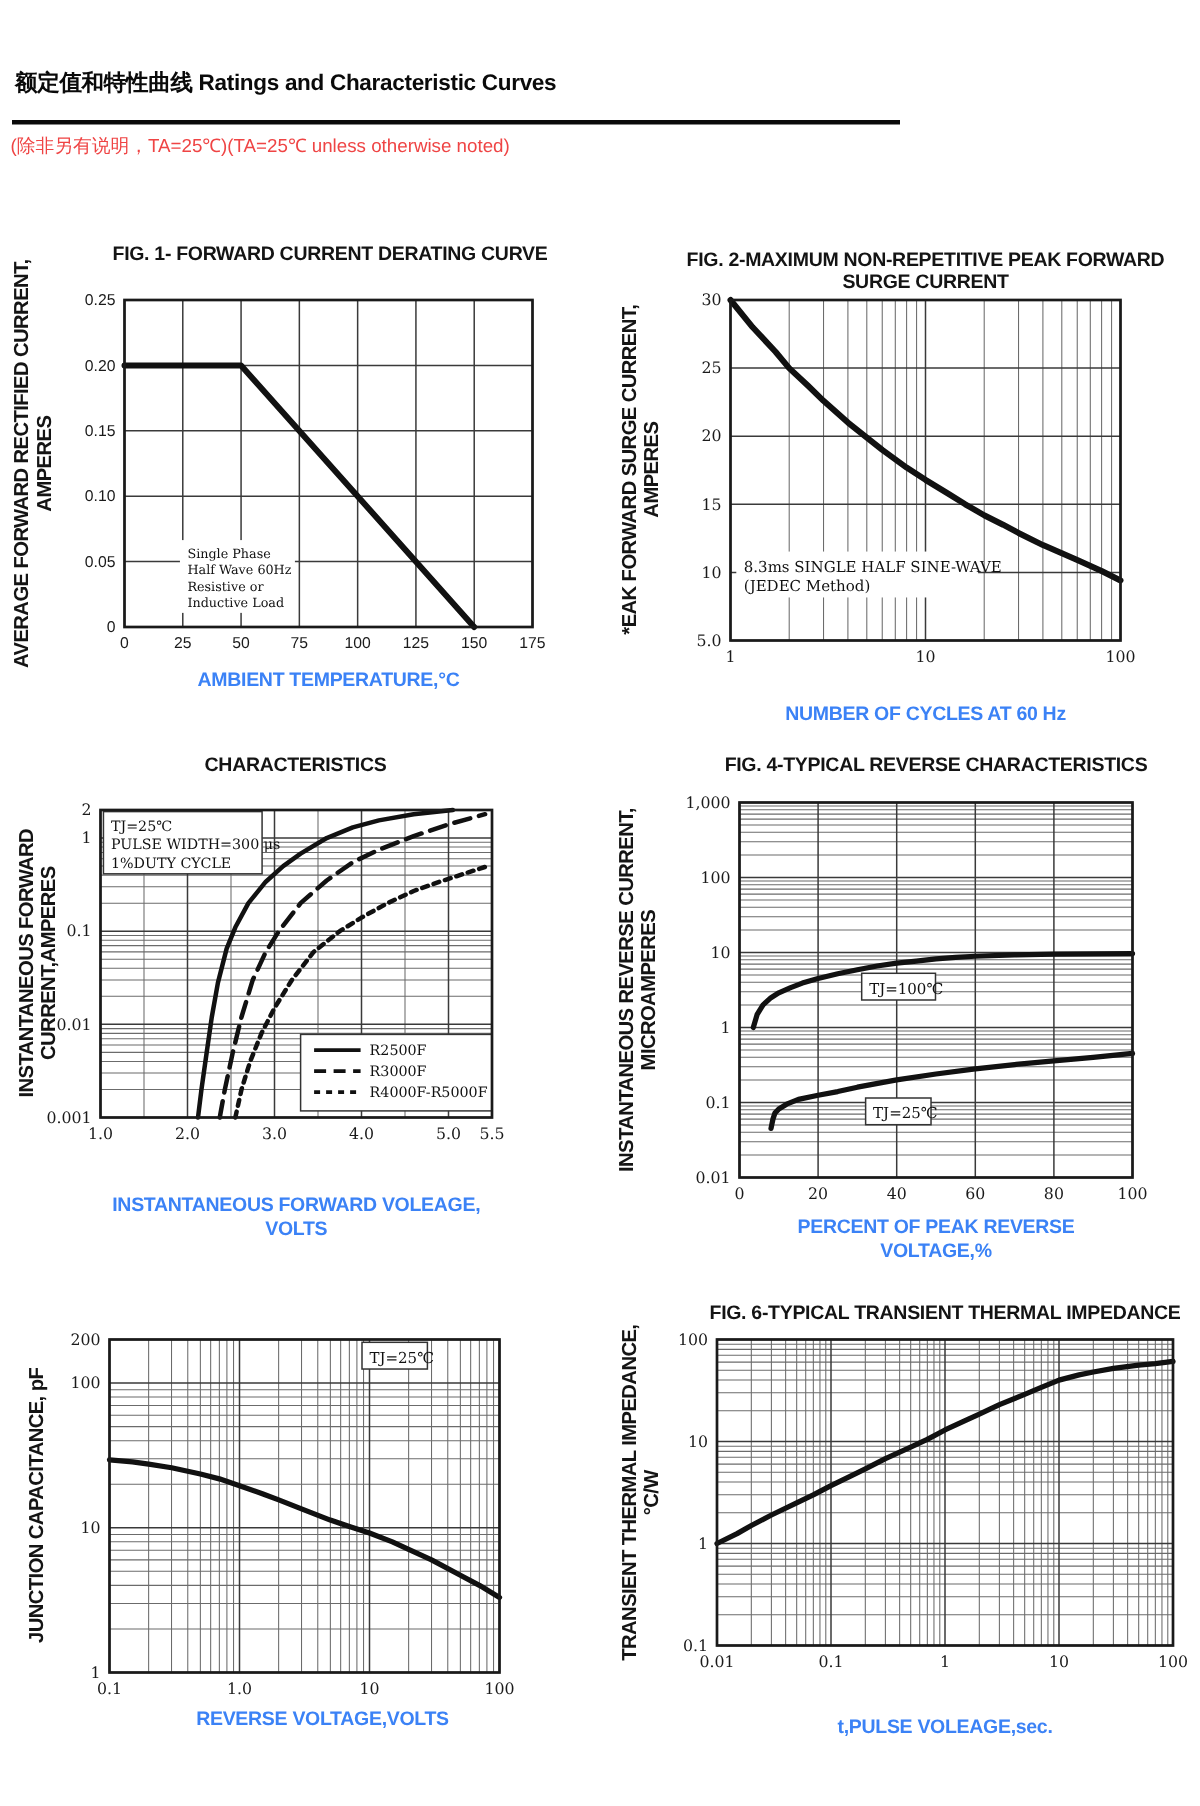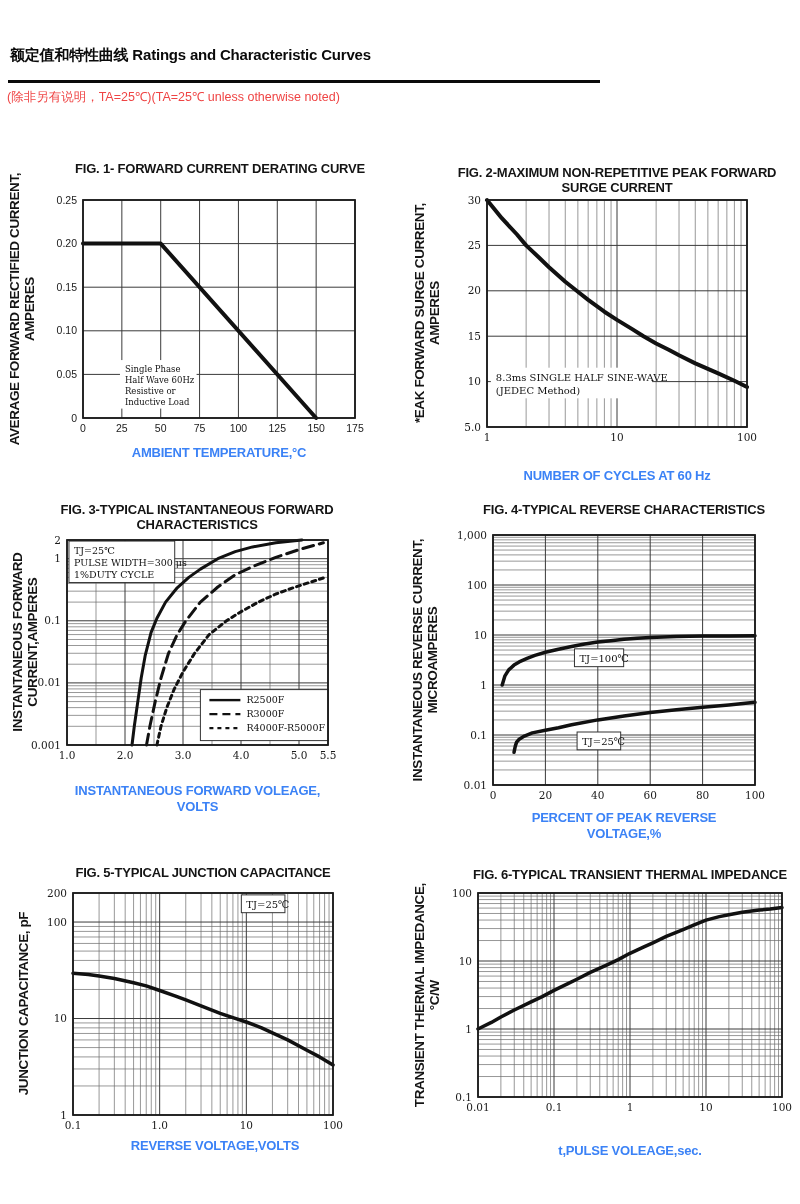--- a/index.html
+++ b/index.html
@@ -125,21 +125,20 @@
       <rect x="87" y="60" width="260" height="227" fill="none" stroke="#1a1a1a" stroke-width="1.8"></rect>
     </svg>
   <div class="xtitle" style="left:87px;width:260px;top:308px;margin-top:20px;">
     <div>NUMBER OF CYCLES AT 60 Hz</div>
     <div></div>
   </div>
 </div>
 
 <div class="figure" style="left:0;top:495px;width:400px;height:350px;">
   <div class="fig-title" style="left:27px;width:340px;top:8px;">
-    <div>FIG. 3-TYPICAL INSTANTANEOUS FORWARD</div>
     <div>CHARACTERISTICS</div>
   </div>
   <div class="ytitle" style="width:240px;left:-95px;top:132px;">
     <div>INSTANTANEOUS FORWARD</div>
     <div>CURRENT,AMPERES</div>
   </div>
   <svg width="400" height="350">
       <rect x="67" y="45" width="261" height="205" fill="#ffffff"></rect>
       <line x1="96" x2="96" y1="45" y2="250" stroke="#6b6b6b" stroke-width="0.7"></line>
       <line x1="154" x2="154" y1="45" y2="250" stroke="#6b6b6b" stroke-width="0.7"></line>
@@ -200,21 +199,21 @@
       <text x="73.96000000000001" y="83.35896597386468" style="font:9.5px &quot;DejaVu Serif&quot;,serif;fill:#111">1%DUTY CYCLE</text>
       <rect x="200.39999999999998" y="194.59929361691138" width="127.63" height="51" fill="#fff" stroke="#333" stroke-width="1"></rect>
       <line x1="209.39999999999998" x2="240.39999999999998" y1="205.09929361691138" y2="205.09929361691138" stroke="#111" stroke-width="2.4"></line>
       <text x="246.39999999999998" y="208.29929361691137" style="font:9.5px &quot;DejaVu Serif&quot;,serif;fill:#111">R2500F</text>
       <line x1="209.39999999999998" x2="240.39999999999998" y1="219.09929361691138" y2="219.09929361691138" stroke="#111" stroke-width="2.4" stroke-dasharray="8,5"></line>
       <text x="246.39999999999998" y="222.29929361691137" style="font:9.5px &quot;DejaVu Serif&quot;,serif;fill:#111">R3000F</text>
       <line x1="209.39999999999998" x2="240.39999999999998" y1="233.09929361691138" y2="233.09929361691138" stroke="#111" stroke-width="2.4" stroke-dasharray="4,4"></line>
       <text x="246.39999999999998" y="236.29929361691137" style="font:9.5px &quot;DejaVu Serif&quot;,serif;fill:#111">R4000F-R5000F</text>
       <rect x="67" y="45" width="261" height="205" fill="none" stroke="#1a1a1a" stroke-width="1.8"></rect>
     </svg>
-  <div class="xtitle" style="left:67px;width:261px;top:288px;">
+  <div class="xtitle" style="left:67px;width:261px;top:300px;">
     <div>INSTANTANEOUS FORWARD VOLEAGE,</div>
     <div>VOLTS</div>
   </div>
 </div>
 
 <div class="figure" style="left:400px;top:495px;width:400px;height:350px;">
   <div class="fig-title" style="left:54px;width:340px;top:8px;">
     <div>FIG. 4-TYPICAL REVERSE CHARACTERISTICS</div>
     <div></div>
   </div>
@@ -296,24 +295,20 @@
       <text x="182.08" y="250.496" style="font:10px &quot;DejaVu Serif&quot;,serif;fill:#111">TJ=25℃</text>
       <rect x="93" y="40" width="262" height="250" fill="none" stroke="#1a1a1a" stroke-width="1.8"></rect>
     </svg>
   <div class="xtitle" style="left:93px;width:262px;top:315px;">
     <div>PERCENT OF PEAK REVERSE VOLTAGE,%</div>
     <div></div>
   </div>
 </div>
 
 <div class="figure" style="left:0;top:855px;width:400px;height:349px;">
-  <div class="fig-title" style="left:33px;width:340px;top:11px;">
-    <div>FIG. 5-TYPICAL JUNCTION CAPACITANCE</div>
-    <div></div>
-  </div>
   <div class="ytitle" style="width:300px;left:-126px;top:141px;">
     <div>JUNCTION CAPACITANCE, pF</div>
     <div></div>
   </div>
   <svg width="400" height="349">
       <rect x="73" y="38" width="260" height="222" fill="#ffffff"></rect>
       <line x1="99.08926629087838" x2="99.08926629087838" y1="38" y2="260" stroke="#6b6b6b" stroke-width="0.7"></line>
       <line x1="114.35050874237075" x2="114.35050874237075" y1="38" y2="260" stroke="#6b6b6b" stroke-width="0.7"></line>
       <line x1="125.17853258175674" x2="125.17853258175674" y1="38" y2="260" stroke="#6b6b6b" stroke-width="0.7"></line>
       <line x1="133.57740037578827" x2="133.57740037578827" y1="38" y2="260" stroke="#6b6b6b" stroke-width="0.7"></line>

